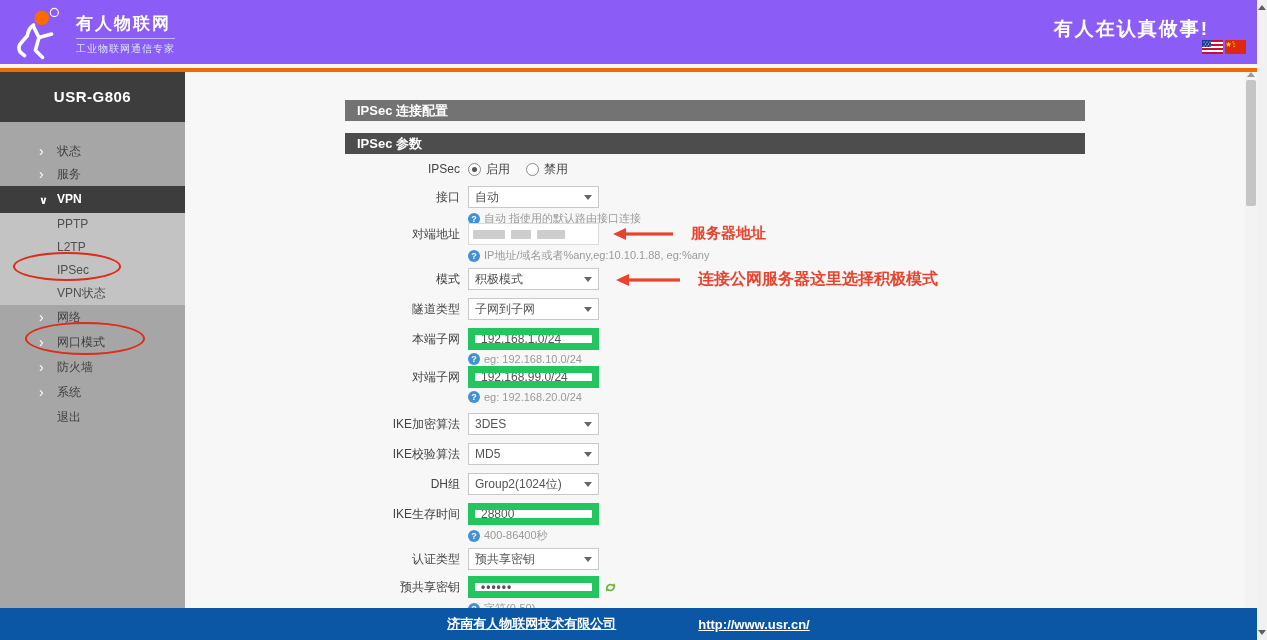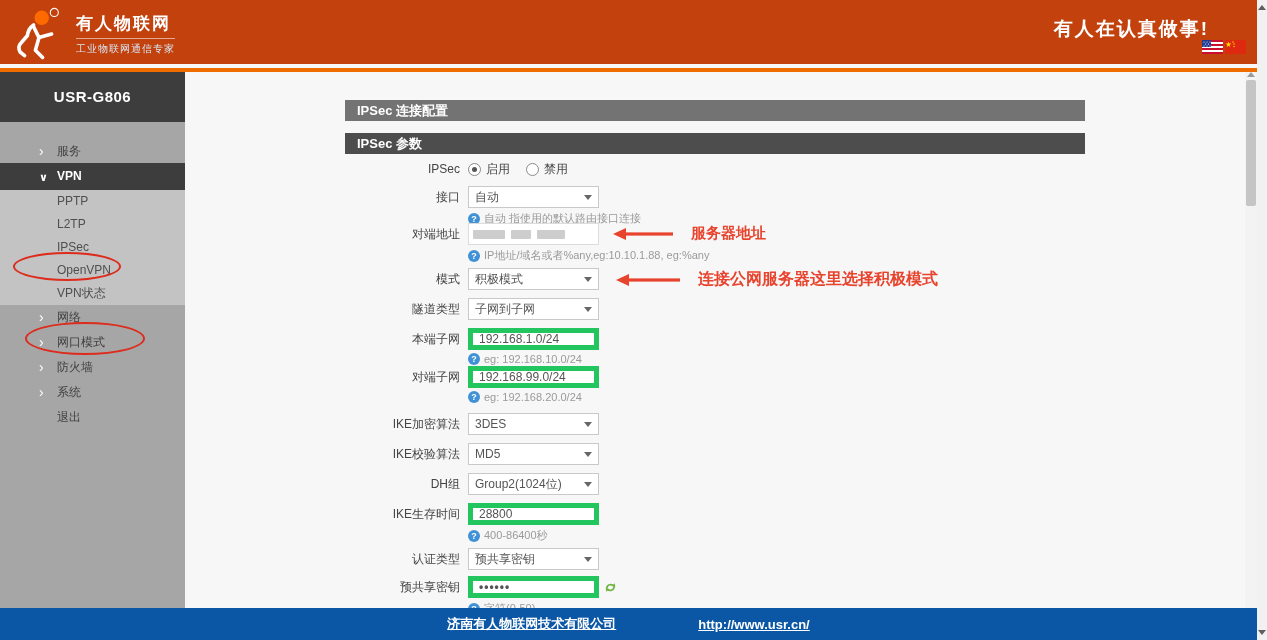--- a/index.html
+++ b/index.html
@@ -1,21 +1,21 @@
 <!DOCTYPE html>
 <html><head>
 <meta charset="utf-8">
 <style>
   * { margin:0; padding:0; box-sizing:border-box; }
   html,body { width:1267px; height:640px; overflow:hidden; }
   body { font-family:"Liberation Sans","DejaVu Sans",sans-serif; background:#f7f7f7; position:relative; }
   .page { position:absolute; left:0; top:0; width:1267px; height:640px; }
 
   
-  .header { position:absolute; left:0; top:0; width:1257px; height:64px; background:#c2410c; }
+  .header { position:absolute; left:0; top:0; width:1257px; height:64px; background:#8b5cf6; }
   .orange-line { position:absolute; left:0; top:68px; width:1257px; height:4px; background:#ef6c00; }
   .logo-wrap { position:absolute; left:12px; top:7px; display:flex; align-items:center; }
   .logo-svg { width:54px; height:54px; }
   .logo-text { margin-left:10px; color:#fff; }
   .logo-title { font-size:17px; font-weight:bold; letter-spacing:2px; }
   .logo-sub { font-size:10px; color:#d9e6f5; margin-top:3px; padding-top:3px; border-top:1px solid rgba(255,255,255,.55); letter-spacing:1px; }
   .slogan { position:absolute; right:48px; top:16px; color:#fff; font-size:19px; font-weight:bold; letter-spacing:2px; }
   .flags { position:absolute; left:1202px; top:40px; display:flex; }
   .flag { width:21px; height:14px; margin-right:2px; position:relative; overflow:hidden; }
 
@@ -38,21 +38,21 @@
   
   .content-bg { position:absolute; left:185px; top:72px; width:1072px; height:536px; background:#f7f7f7; }
   .bar { position:absolute; left:345px; width:740px; height:21px; line-height:21px; color:#fff; font-size:13px; font-weight:bold; padding-left:12px; }
   .bar-orange { top:100px; background:#737373; }
   .bar-gray { top:133px; background:#4d4d4d; }
 
   .row { position:absolute; left:345px; width:740px; display:flex; }
   .flabel { flex:0 0 123px; text-align:right; font-size:12px; color:#444; line-height:22px; padding-right:8px; }
   .ctl-col { display:flex; flex-direction:column; }
   .ctl-line { display:flex; align-items:center; }
-  .tinput { width:131px; height:22px; border:5px solid #22c55e; background:#fff; font-size:12px; color:#555; padding:0 6px; font-family:"Liberation Sans","DejaVu Sans",sans-serif; }
+  .tinput { width:131px; height:22px; border:7px solid #22c55e; background:#fff; font-size:12px; color:#555; padding:0 6px; font-family:"Liberation Sans","DejaVu Sans",sans-serif; }
   .select { position:relative; width:131px; height:22px; border:1px solid #c9c9c9; background:#fff; font-size:12px; color:#555; line-height:20px; padding:0 18px 0 6px; cursor:pointer; }
   .select::after { content:""; position:absolute; right:6px; top:8px; border-left:4px solid transparent; border-right:4px solid transparent; border-top:5px solid #666; }
   .fake-input { position:relative; width:131px; height:22px; border:1px solid #dcdcdc; background:#fff; display:flex; align-items:center; padding-left:4px; }
   .censor { height:9px; background:#cdcdcd; border-radius:1px; filter:blur(.6px); margin-right:6px; }
   .hint { display:flex; align-items:center; margin-top:3px; font-size:11px; color:#9a9a9a; }
   .hint-icon { display:inline-block; width:12px; height:12px; border-radius:50%; background:#4191d6; color:#fff; font-size:9px; font-weight:bold; text-align:center; line-height:12px; margin-right:4px; flex:0 0 12px; }
   .hint-icon::before { content:"?"; }
   .radio-line { display:flex; align-items:center; height:22px; font-size:12px; color:#444; }
   .radio { width:13px; height:13px; border:1px solid #8a8a8a; border-radius:50%; background:#fff; position:relative; margin-right:5px; cursor:pointer; }
   .radio.sel::after { content:""; position:absolute; left:3px; top:3px; width:5px; height:5px; border-radius:50%; background:#555; }
@@ -133,40 +133,41 @@
       </div>
     </div>
   </div>
   <div class="orange-line"></div>
 
   <div class="sidebar">
     <div class="side-header">USR-G806</div>
     <div class="side-menu">
       <div class="side-item group">
         <span class="chev right"></span>
+        <span>状态</span>
+      </div>
+      <div class="side-item group">
+        <span class="chev right"></span>
         <span>服务</span>
       </div>
       <div class="side-item group selected">
         <span class="chev down"></span>
         <span>VPN</span>
       </div>
       <div class="submenu">
         <div class="side-item">
           <span>PPTP</span>
         </div>
         <div class="side-item">
           <span>L2TP</span>
         </div>
         <div class="side-item">
           <span>IPSec</span>
         </div>
         <div class="side-item">
-          <span>OpenVPN</span>
-        </div>
-        <div class="side-item">
           <span>VPN状态</span>
         </div>
       </div>
       <div class="side-item group lower">
         <span class="chev right"></span>
         <span>网络</span>
       </div>
       <div class="side-item group lower">
         <span class="chev right"></span>
         <span>网口模式</span>

